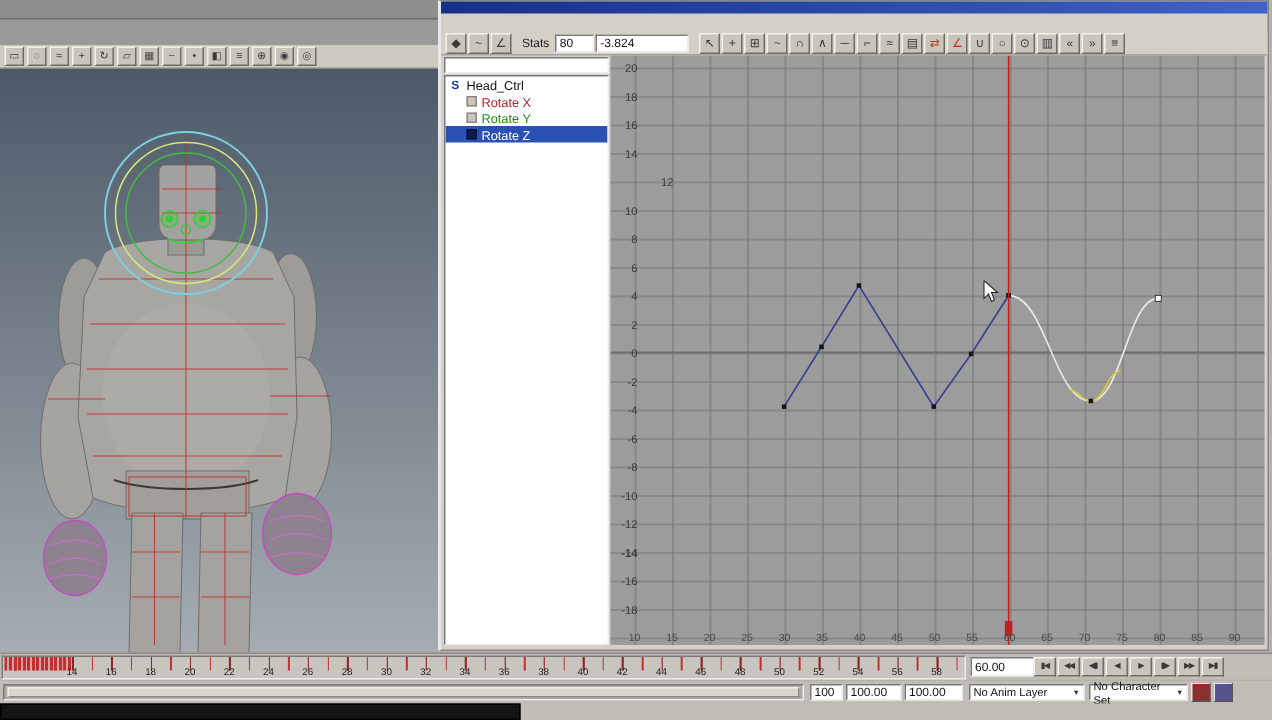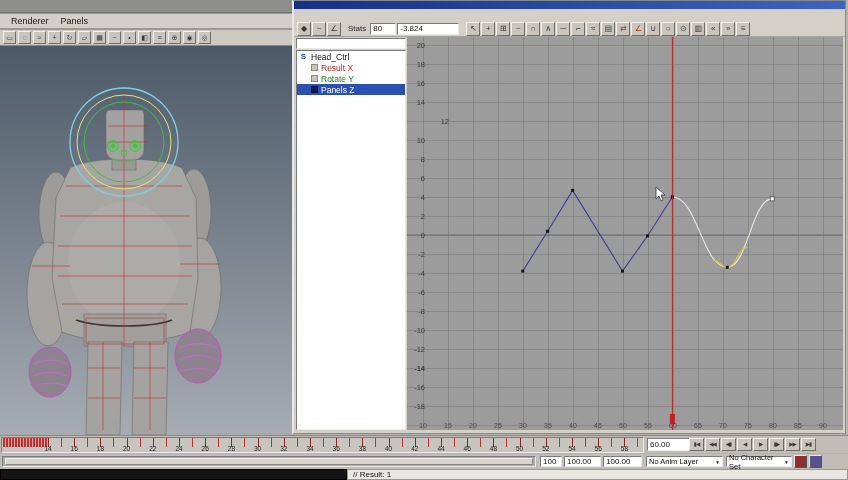--- a/index.html
+++ b/index.html
@@ -87,24 +87,20 @@
   
   .cmd-row { left:0; top:469px; width:848px; height:11px; background:#c0bdb6; }
   .cmd-input { left:0; top:0; width:347px; height:11px; background:#141414; border:1px solid #000; }
   .cmd-result { left:347px; top:0; right:0; width:501px; height:11px; background:#e9e7e2; border:1px solid #9a9890; font-size:8px; padding:0 5px; line-height:9px; color:#111; }
 </style>
 </head>
 <body>
 
 <div class="abs vp-region">
   <div class="abs vp-topstrip"></div>
-  <div class="abs vp-menubar">
-      <span class="menu-item">Renderer</span>
-      <span class="menu-item">Panels</span>
-    </div>
   <div class="abs vp-toolbar">
       <div class="tbtn vbtn">▭</div>
       <div class="tbtn vbtn">◌</div>
       <div class="tbtn vbtn">≈</div>
       <div class="tbtn vbtn">+</div>
       <div class="tbtn vbtn">↻</div>
       <div class="tbtn vbtn">▱</div>
       <div class="tbtn vbtn">▦</div>
       <div class="tbtn vbtn">~</div>
       <div class="tbtn vbtn">•</div>
@@ -216,29 +212,29 @@
 
   <input class="abs field ge-search" readonly="" value="" style="">
 
   <div class="abs ge-outliner" id="outliner">
       <div class="ol-row">
         <span class="ol-badge">S</span>
         <span class="ol-label" style="color: rgb(16, 16, 16);">Head_Ctrl</span>
       </div>
       <div class="ol-row indent">
         <span class="ol-chip"></span>
-        <span class="ol-label" style="color: rgb(180, 36, 36);">Result X</span>
+        <span class="ol-label" style="color: rgb(180, 36, 36);">Rotate X</span>
       </div>
       <div class="ol-row indent">
         <span class="ol-chip"></span>
         <span class="ol-label" style="color: rgb(30, 140, 30);">Rotate Y</span>
       </div>
       <div class="ol-row sel indent">
         <span class="ol-chip"></span>
-        <span class="ol-label" style="color: rgb(255, 255, 255);">Panels Z</span>
+        <span class="ol-label" style="color: rgb(255, 255, 255);">Rotate Z</span>
       </div>
     </div>
 
   <div class="abs ge-graph" id="graph-area">
     <svg class="curves" id="curve-svg" viewBox="0 0 437 393" preserveAspectRatio="none">
         <line x1="0" y1="198" x2="437" y2="198" stroke="#6e6e6e" stroke-width="1.2"></line>
         <path d="M116,234.1L141,194.2L166,153.35L216,234.1L241,198.95L266,160" fill="none" stroke="#3a4090" stroke-width="1.1"></path>
         <path d="M266,160C291,160 296,230.3 321,230.3C341.45454545454544,230.3 345.54545454545456,161.9 366,161.9" fill="none" stroke="#e9e9e4" stroke-width="1.1"></path>
         <path d="M306,222.7C312.8181818181818,222.7 314.1818181818182,230.3 321,230.3C330.09090909090907,230.3 331.90909090909093,210.35 341,210.35" fill="none" stroke="#d8c838" stroke-width="1.1"></path>
         <rect x="114.5" y="232.6" width="3" height="3" fill="#151515"></rect>
@@ -358,14 +354,13 @@
   <div class="dd dd-char">
     <span>No Character Set</span>
     <span class="arrow">▼</span>
   </div>
   <div class="mini-btn btn-key"></div>
   <div class="mini-btn btn-pref"></div>
 </div>
 
 <div class="abs cmd-row">
   <input class="abs cmd-input" readonly="" style="">
-  <div class="abs cmd-result">// Result: 1</div>
 </div>
 
 </body></html>

